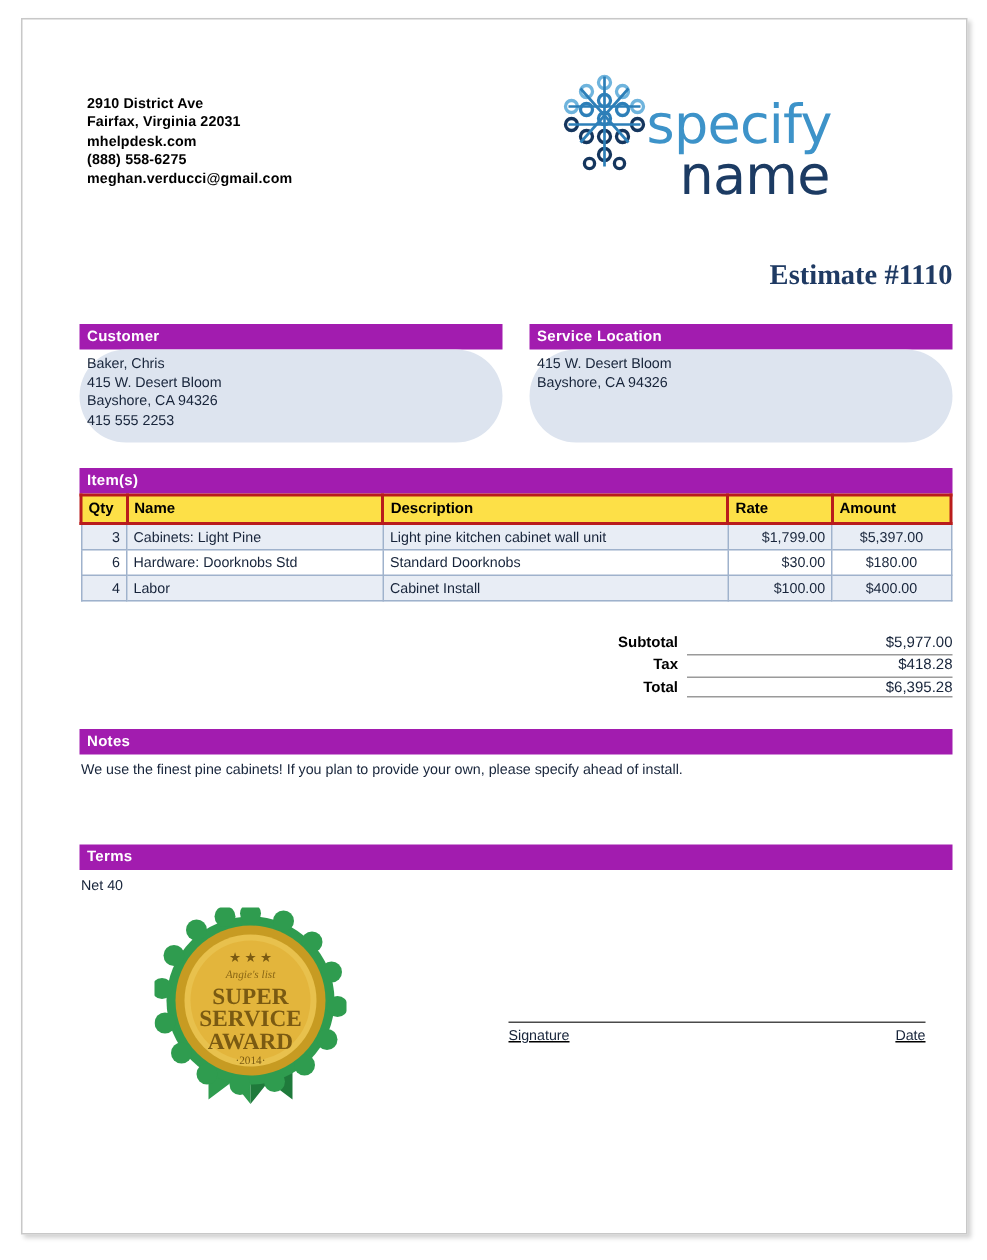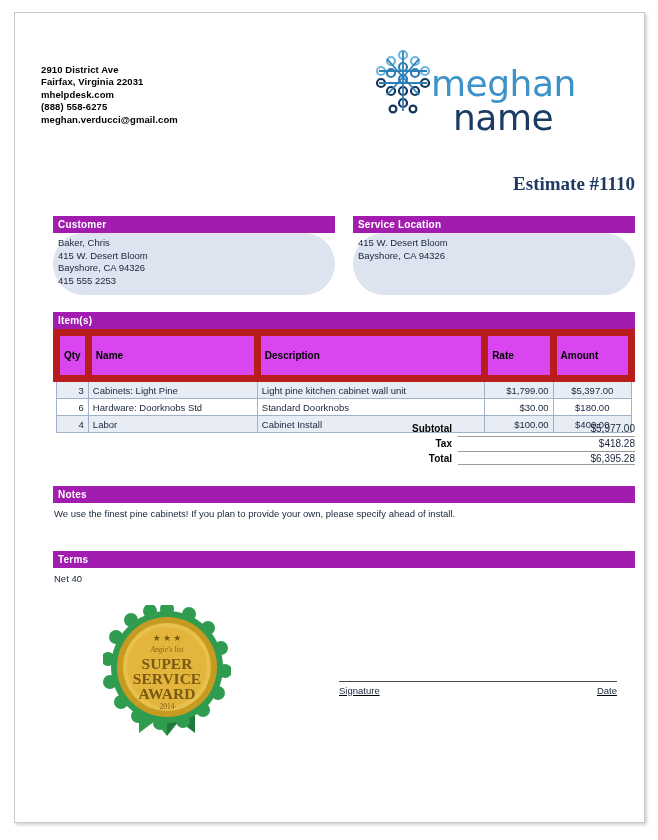--- a/index.html
+++ b/index.html
@@ -19,21 +19,21 @@
     overflow: hidden;
   }
   .inner { position: absolute; left: 0; top: 0; right: 0; bottom: 0; }
 
   
   .address {
     position: absolute; left: 26px; top: 51px;
     font-size: 9.5px; font-weight: bold; color: #000;
     line-height: 12.4px; letter-spacing: 0.1px;
   }
-  .address div { white-space: nowrap; }
+  .address div { white-space: nowrap; margin-left: 17px; }
 
   .logo-wrap {
     position: absolute; left: 338px; top: 28px;
     width: 262px; height: 110px;
   }
   .logo-mark { position: absolute; left: 20px; top: 6px; }
   .logo-text {
     position: absolute; left: 78px; top: 26px;
     width: 190px;
   }
@@ -78,26 +78,26 @@
 
   
   .items { position: absolute; left: 38px; top: 299px; width: 582px; }
   table.items-tbl {
     width: 100%;
     border-collapse: collapse;
     font-size: 9.5px;
     color: #17243a;
   }
   table.items-tbl th {
-    background: #d946ef;
-    border: 7px solid #b91c1c;
+    background: #fde047;
+    border: 2px solid #b91c1c;
     font-weight: bold;
     font-size: 10px;
     text-align: left;
-    padding: 14px 4px;
+    padding: 3px 4px;
     color: #000;
   }
   table.items-tbl td {
     border: 1px solid #9fb2cc;
     padding: 2.5px 4px;
   }
   table.items-tbl tbody tr:nth-child(odd) td { background: #e8edf5; }
   table.items-tbl tbody tr:nth-child(even) td { background: #ffffff; }
   .c-qty { width: 30px; text-align: right; }
   .c-name { width: 168px; }
@@ -120,21 +120,21 @@
     flex: 1; text-align: right; color: #17243a;
     border-top: 1px solid #9a9a9a; padding-top: 1px;
   }
   .totals .row.first .val { border-top: none; }
   .totals .underline {
     margin-left: 88px; border-top: 1px solid #9a9a9a; height: 1px;
   }
 
   
   .notes { position: absolute; left: 38px; top: 473px; width: 582px; }
-  .terms { position: absolute; left: 38px; top: 538px; width: 582px; }
+  .terms { position: absolute; left: 38px; top: 550px; width: 582px; }
   .free-text {
     font-size: 9.5px; color: #17243a; padding: 4px 1px 0 1px;
     line-height: 13px;
   }
 
   
   .badge { position: absolute; left: 88px; top: 592px; }
 
   
   .sig { position: absolute; left: 324px; top: 668px; width: 278px; text-decoration: underline; }
@@ -196,21 +196,21 @@
             <path d="M30 4 L30 64"></path>
             <path d="M6 24 L54 24"></path>
             <path d="M6 36 L54 36"></path>
             <path d="M14 12 L46 48"></path>
             <path d="M46 12 L14 48"></path>
           </g>
         </g>
       </svg>
     </div>
     <div class="logo-text">
-      <div class="logo-company">meghan</div>
+      <div class="logo-company">specify</div>
       <div class="logo-name">name</div>
     </div>
   </div>
 
   <div class="doc-title">Estimate #1110</div>
 
   <div class="box-customer">
     <div class="bar">Customer</div>
     <div class="panel-body">
       <div>Baker, Chris</div>

